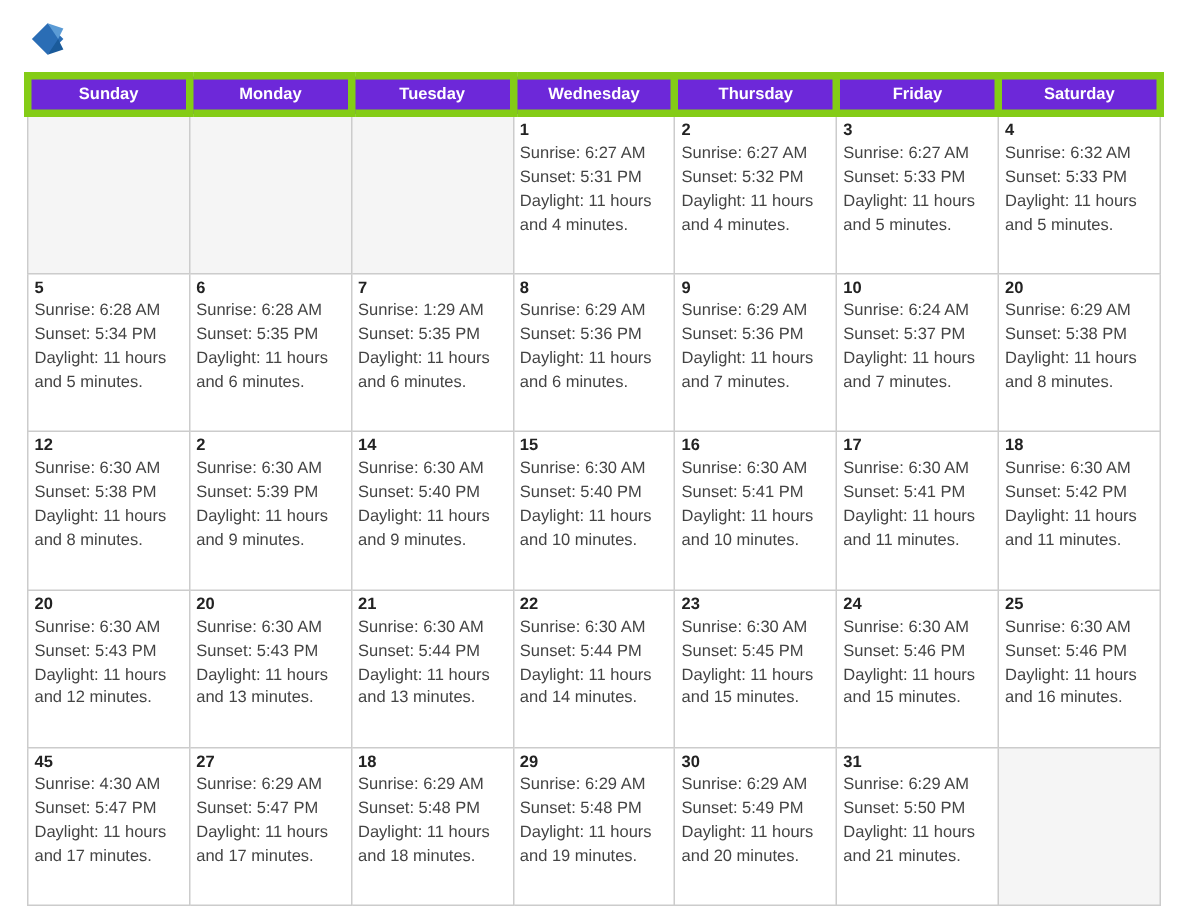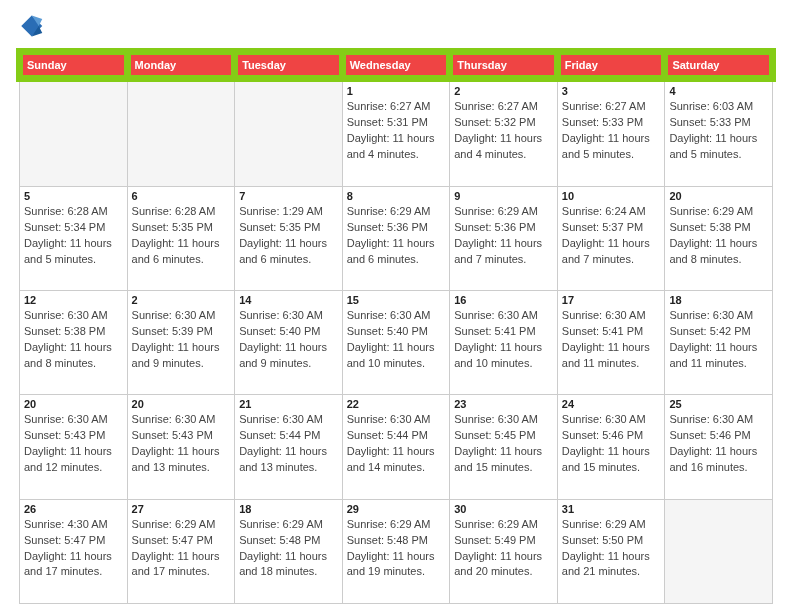--- a/index.html
+++ b/index.html
@@ -61,27 +61,27 @@
       color: #555;
     }
     .calendar {
       flex: 1;
       border: 1px solid #ccc;
       border-collapse: collapse;
       width: 100%;
       table-layout: fixed;
     }
     .calendar th {
-      background-color: #ef4444;
+      background-color: #6d28d9;
       color: #fff;
       font-size: 11px;
       font-weight: bold;
       padding: 4px 4px;
-      text-align: left;
-      border: 7px solid #84cc16;
+      text-align: center;
+      border: 5px solid #84cc16;
       height: 22px;
     }
     .calendar td {
       border: 1px solid #ccc;
       vertical-align: top;
       padding: 3px 4px;
       font-size: 9.2px;
       color: #333;
       background: #fff;
       height: 85px;
@@ -157,21 +157,21 @@
           </td>
           <td>
             <span class="day-number">3</span>
             <div class="day-info">Sunrise: 6:27 AM
 Sunset: 5:33 PM
 Daylight: 11 hours
 and 5 minutes.</div>
           </td>
           <td>
             <span class="day-number">4</span>
-            <div class="day-info">Sunrise: 6:03 AM
+            <div class="day-info">Sunrise: 6:32 AM
 Sunset: 5:33 PM
 Daylight: 11 hours
 and 5 minutes.</div>
           </td>
         </tr>
         <tr>
           <td>
             <span class="day-number">5</span>
             <div class="day-info">Sunrise: 6:28 AM
 Sunset: 5:34 PM
@@ -318,21 +318,21 @@
           <td>
             <span class="day-number">25</span>
             <div class="day-info">Sunrise: 6:30 AM
 Sunset: 5:46 PM
 Daylight: 11 hours
 and 16 minutes.</div>
           </td>
         </tr>
         <tr>
           <td>
-            <span class="day-number">26</span>
+            <span class="day-number">45</span>
             <div class="day-info">Sunrise: 4:30 AM
 Sunset: 5:47 PM
 Daylight: 11 hours
 and 17 minutes.</div>
           </td>
           <td>
             <span class="day-number">27</span>
             <div class="day-info">Sunrise: 6:29 AM
 Sunset: 5:47 PM
 Daylight: 11 hours

